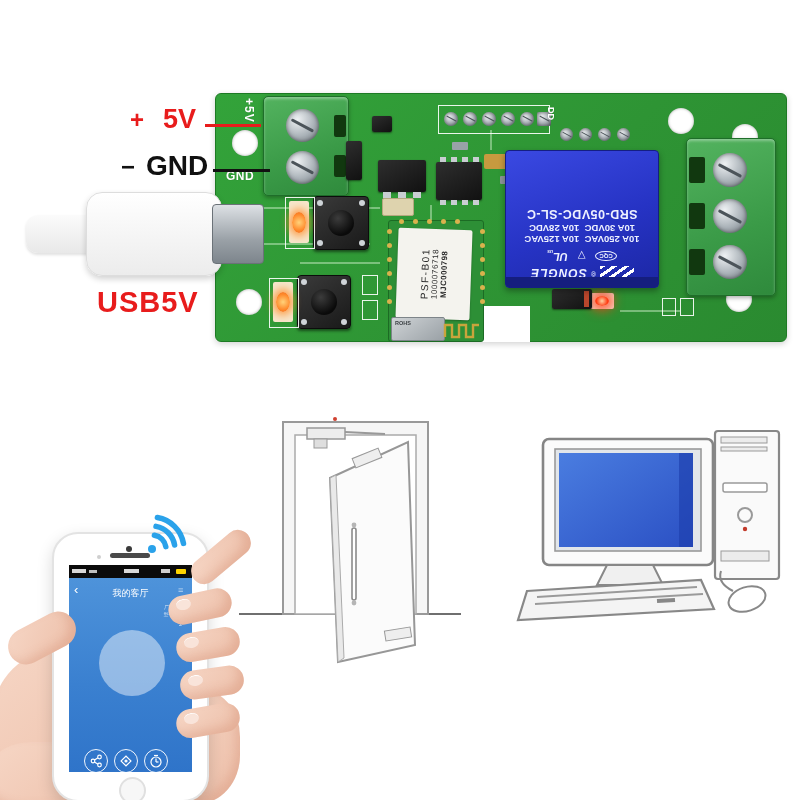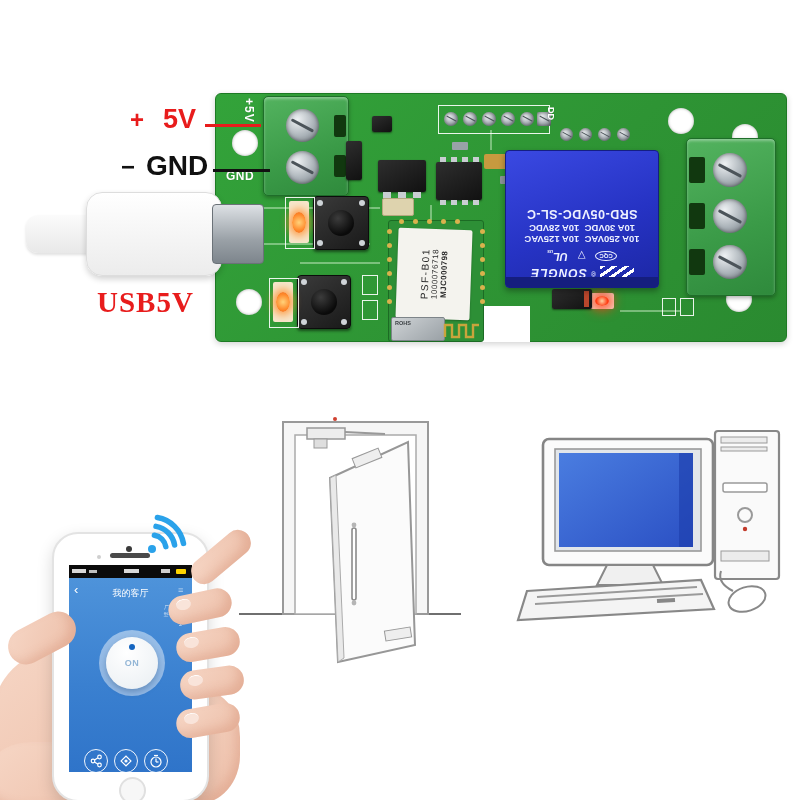--- a/index.html
+++ b/index.html
@@ -102,21 +102,21 @@
   <div class="abs" style="left:26px;top:215px;width:74px;height:38px;border-radius:12px;background:linear-gradient(180deg,#fbfbfb,#e8e8e8);box-shadow:0 2px 3px rgba(0,0,0,.12);"></div>
   <div class="abs" style="left:86px;top:192px;width:134px;height:82px;border-radius:16px;background:linear-gradient(180deg,#ffffff,#ececec);box-shadow:0 3px 6px rgba(0,0,0,.18);border:1px solid #ddd;"></div>
   <div class="abs" style="left:212px;top:204px;width:50px;height:58px;border-radius:4px;background:linear-gradient(180deg,#dde1e5,#9aa1a7 60%,#7d858c);border:1px solid #6b7278;"></div>
 
   <div class="abs red" style="left:130px;top:106px;font-size:24px;">+</div>
   <div class="abs red" style="left:163px;top:104px;font-size:27px;">5V</div>
   <div class="abs" style="left:205px;top:124px;width:56px;height:3px;background:#e81c1c;"></div>
   <div class="abs blk" style="left:121px;top:153px;font-size:24px;">−</div>
   <div class="abs blk" style="left:146px;top:150px;font-size:28px;">GND</div>
   <div class="abs" style="left:213px;top:169px;width:57px;height:3px;background:#111;"></div>
-  <div class="abs red" style="left:97px;top:286px;font-size:29px;letter-spacing:1px;font-family:Liberation Serif, serif;">USB5V</div>
+  <div class="abs red" style="left:97px;top:286px;font-size:29px;letter-spacing:1px;">USB5V</div>
 
   <div class="abs silk" style="left:438px;top:105px;width:110px;height:27px;">
     <div class="abs screw" style="left:5px;top:6px;width:14px;height:14px;"></div>
     <div class="abs screw" style="left:24px;top:6px;width:14px;height:14px;"></div>
     <div class="abs screw" style="left:43px;top:6px;width:14px;height:14px;"></div>
     <div class="abs screw" style="left:62px;top:6px;width:14px;height:14px;"></div>
     <div class="abs screw" style="left:81px;top:6px;width:14px;height:14px;"></div>
     <div class="abs screw" style="left:98px;top:6px;width:14px;height:14px;border-radius:2px;"></div>
   </div>
   <div class="abs silktxt" style="left:556px;top:107px;font-size:9px;transform:rotate(90deg);transform-origin:left top;">DD</div>
@@ -295,24 +295,20 @@
 
       <div class="app">
         <div class="abs" style="left:5px;top:7px;color:#fff;font-size:13px;line-height:10px;">‹</div>
         <div class="abs cjk" style="left:24px;top:9px;width:75px;text-align:center;color:#fff;font-size:9px;">我的客厅</div>
         <div class="abs" style="left:109px;top:7px;color:rgba(255,255,255,.6);font-size:9px;">≡</div>
         <div class="abs cjk" style="left:60px;top:27px;width:58px;text-align:right;color:rgba(255,255,255,.85);font-size:4.5px;">厂商 Maker</div>
         <div class="abs cjk" style="left:60px;top:34px;width:58px;text-align:right;color:rgba(255,255,255,.85);font-size:4.5px;">型号 Sonoff</div>
         <div class="abs" style="left:110px;top:43px;color:rgba(255,255,255,.85);font-size:5.5px;">2</div>
 
         <div class="abs" style="left:30px;top:52px;width:66px;height:66px;border-radius:50%;background:rgba(255,255,255,.45);"></div>
-        <div class="abs" style="left:37px;top:59px;width:52px;height:52px;border-radius:50%;background:radial-gradient(circle at 40% 30%,#ffffff,#eef2f5 75%,#dfe6ea);box-shadow:0 3px 6px rgba(20,60,110,.35);">
-          <div class="abs" style="left:23px;top:7px;width:6px;height:6px;border-radius:50%;background:#1565c0;"></div>
-          <div class="abs" style="left:0;top:21px;width:52px;text-align:center;color:#93b6d6;font-size:9px;font-weight:bold;letter-spacing:.5px;">ON</div>
-        </div>
 
         <div class="acircle" style="left:15px;top:171px;">
           <svg width="22" height="22" viewBox="0 0 22 22">
             <g stroke="#fff" stroke-width="1.2" fill="none">
               <circle cx="8" cy="11" r="1.8"></circle>
                 <circle cx="14.5" cy="7" r="1.8"></circle>
                 <circle cx="14.5" cy="15" r="1.8"></circle>
               <line x1="9.5" y1="10" x2="13" y2="7.8"></line>
                 <line x1="9.5" y1="12" x2="13" y2="14.2"></line>
             </g>

